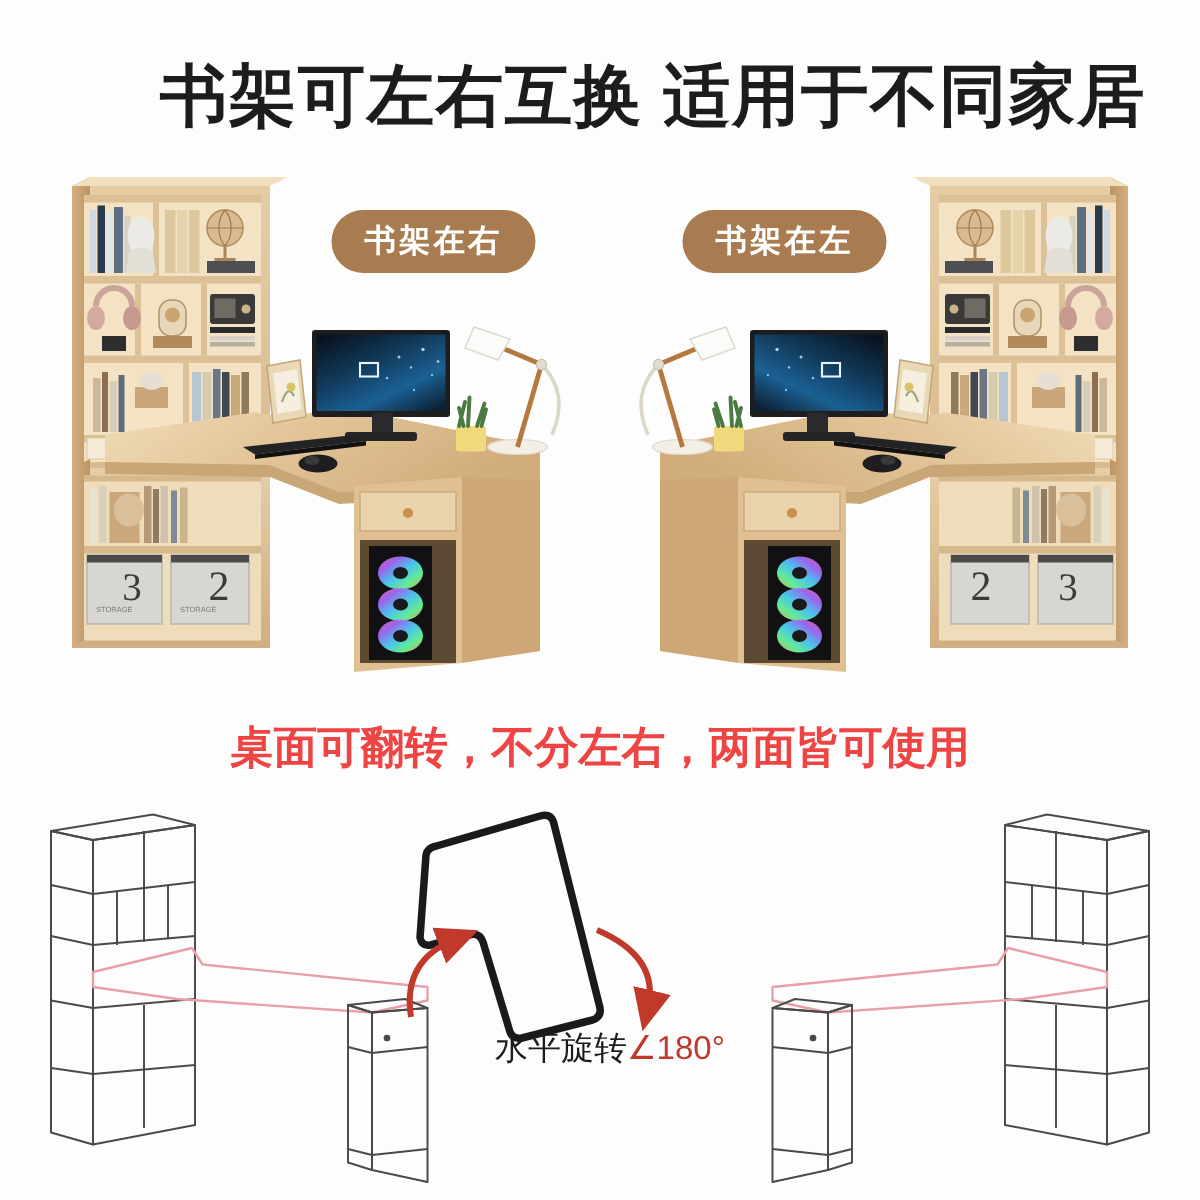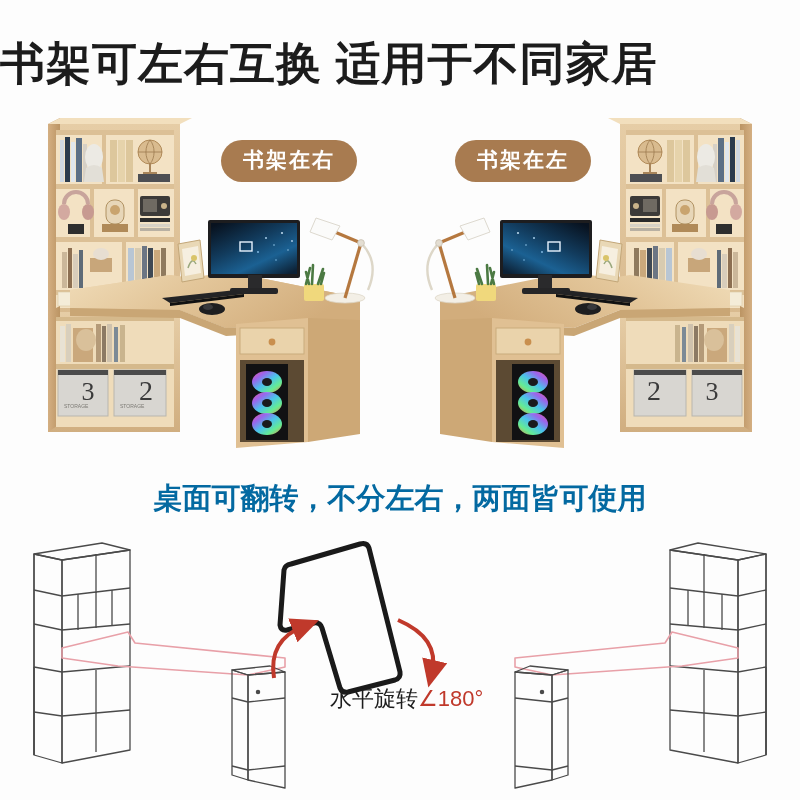--- a/index.html
+++ b/index.html
@@ -7,29 +7,29 @@
     width: 800px; height: 800px;
     background: #fdfdfd;
     font-family: "Liberation Sans", "DejaVu Sans", sans-serif;
     overflow: hidden;
   }
   .page { position: relative; width: 800px; height: 800px; background: #fdfdfd; }
 
   
   .main-title {
     position: absolute; top: 34px; left: 0; width: 764px;
-    text-align: left;
+    text-align: right;
     font-size: 45px; font-weight: bold; letter-spacing: 1px;
     color: #1c1c1c; white-space: nowrap;
   }
   .sub-title {
     position: absolute; top: 479px; left: 0; width: 800px;
     text-align: center;
     font-size: 29px; font-weight: bold; letter-spacing: 0px;
-    color: #0369a1; white-space: nowrap;
+    color: #ef4444; white-space: nowrap;
   }
 
   
   .badge {
     position: absolute;
     background: #a87b50;
     color: #ffffff;
     font-size: 21px; font-weight: bold; letter-spacing: 2px;
     padding: 6px 22px 8px 22px;
     border-radius: 22px;

